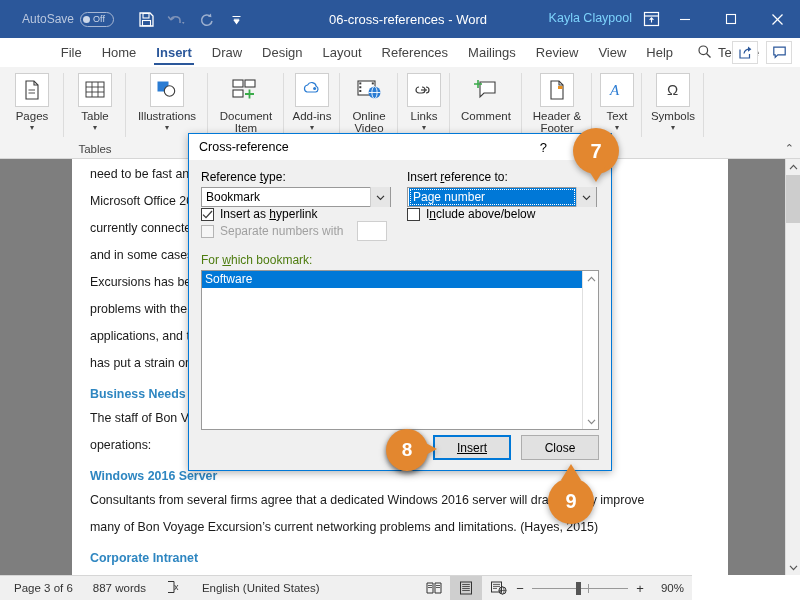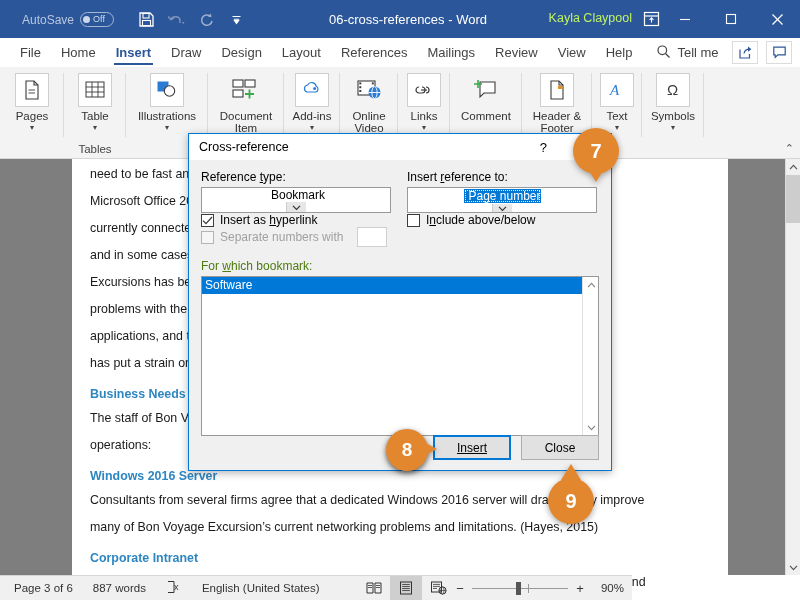--- a/index.html
+++ b/index.html
@@ -10,21 +10,21 @@
     background: #fff;
   }
   #app { position: relative; width: 800px; height: 600px; }
 
   
   .titlebar {
     position: absolute; top: 0; left: 0; width: 800px; height: 38px;
     background: #2b579a; color: #fff;
     display: flex; align-items: center;
   }
-  .autosave { display: flex; align-items: flex-end; gap: 6px; margin-left: 22px; }
+  .autosave { display: flex; align-items: center; gap: 6px; margin-left: 22px; }
   .autosave .lbl { font-size: 12px; color: #b9c7de; }
   .toggle {
     width: 34px; height: 15px; border-radius: 8px;
     border: 1px solid #a7b7d3; display: flex; align-items: center;
     padding: 0 2px; gap: 3px;
   }
   .toggle .knob { width: 7px; height: 7px; border-radius: 50%; background: #cdd8e9; }
   .toggle .off { font-size: 9px; color: #cdd8e9; }
 
   .qat { display: flex; align-items: center; gap: 2px; margin-left: 18px; }
@@ -33,31 +33,31 @@
     border-radius: 2px;
   }
   .qbtn svg { display: block; }
 
   .doctitle {
     position: absolute; left: 0; right: 0; text-align: center;
     font-size: 13px; color: #fff; pointer-events: none; padding-left: 16px;
   }
   .acct {
     position: absolute; right: 168px; top: 11px;
-    font-size: 12.5px; color: #bef264; white-space: nowrap;
+    font-size: 12.5px; color: #7dd3fc; white-space: nowrap;
   }
   .ribdisp { position: absolute; right: 136px; top: 8px; width: 26px; height: 22px;
     display:flex; align-items:center; justify-content:center; }
   .wbtns { position: absolute; right: 0; top: 0; display: flex; height: 38px; }
   .wbtn { width: 46px; height: 38px; display: flex; align-items: center; justify-content: center; }
 
   
   .tabsrow {
     position: absolute; top: 38px; left: 0; width: 800px; height: 29px;
-    background: #fff; display: flex; align-items: center;
+    background: #fff; display: flex; align-items: center; justify-content: center;
   }
   .tab {
     font-size: 13px; color: #444; padding: 0 10px; height: 29px;
     display: flex; align-items: center; position: relative; white-space: nowrap;
   }
   .tab.first { margin-left: 10px; }
   .tab.active { color: #2b579a; font-weight: bold; }
   .tab.active::after {
     content: ''; position: absolute; left: 8px; right: 8px; bottom: 2px;
     height: 2.5px; background: #2b579a;
@@ -128,21 +128,21 @@
     border-left: 1px solid #dcdcdc;
   }
   .vsbtn { width: 15px; height: 16px; display:flex; align-items:center; justify-content:center;
     font-size: 8px; color: #666; }
   .vsthumb { position: absolute; top: 16px; left: 0; width: 15px; height: 48px; background: #cdcdcd; }
   .vstop { position: absolute; top: 0; left: 0; }
   .vsbot { position: absolute; bottom: 0; left: 0; }
 
   
   .status {
-    position: absolute; bottom: 0; left: 0; width: 632px; height: 25px;
+    position: absolute; bottom: 0; left: 0; width: 692px; height: 25px;
     background: #f0f0f0; border-top: 1px solid #d6d6d6;
     display: flex; align-items: center; font-size: 11.5px; color: #333;
   }
   .status .sitem { padding: 0 10px; white-space: nowrap; }
   .status .sitem.first { margin-left: 4px; }
   .viewbtns { position: absolute; right: 178px; top: 0; display: flex; height: 24px; }
   .vb { width: 32px; height: 24px; display: flex; align-items: center; justify-content: center; }
   .vb.active { background: #cfcfcf; }
   .zoomwrap { position: absolute; right: 8px; top: 0; height: 24px; display: flex;
     align-items: center; gap: 6px; }
@@ -164,22 +164,22 @@
     padding: 0 8px 0 10px; font-size: 12.5px; color: #000;
   }
   .dlg-title .spacer { flex: 1; }
   .dlg-help { font-size: 13px; color: #000; padding-right: 56px; }
   .dlg-body { position: relative; padding: 10px 12px 0 12px; }
   .row2 { display: flex; gap: 16px; }
   .col { width: 190px; }
   .flabel { font-size: 12px; color: #000; margin-bottom: 3px; }
   .flabel u { text-decoration: underline; }
   .combo {
-    height: 26px; background: #fff; border: 1px solid #999;
-    display: flex; align-items: center; position: relative; flex-direction: column;
+    height: 20px; background: #fff; border: 1px solid #999;
+    display: flex; align-items: center; position: relative;
   }
   .combo .ctext { flex: 1; font-size: 12px; padding-left: 4px; color: #000; }
   .combo .carrow {
     width: 20px; height: 20px; background: #e6e6e6; border-left: 1px solid #ccc;
     display: flex; align-items: center; justify-content: center; font-size: 8px; color: #333;
   }
   .combo.focus { border: 1px solid #999; }
   .combo.focus .ctext {
     background: #0078d7; color: #fff; outline: 1px dotted #fff; outline-offset: -2px;
     height: 18px; display: flex; align-items: center; margin: 1px 0 1px 1px;

